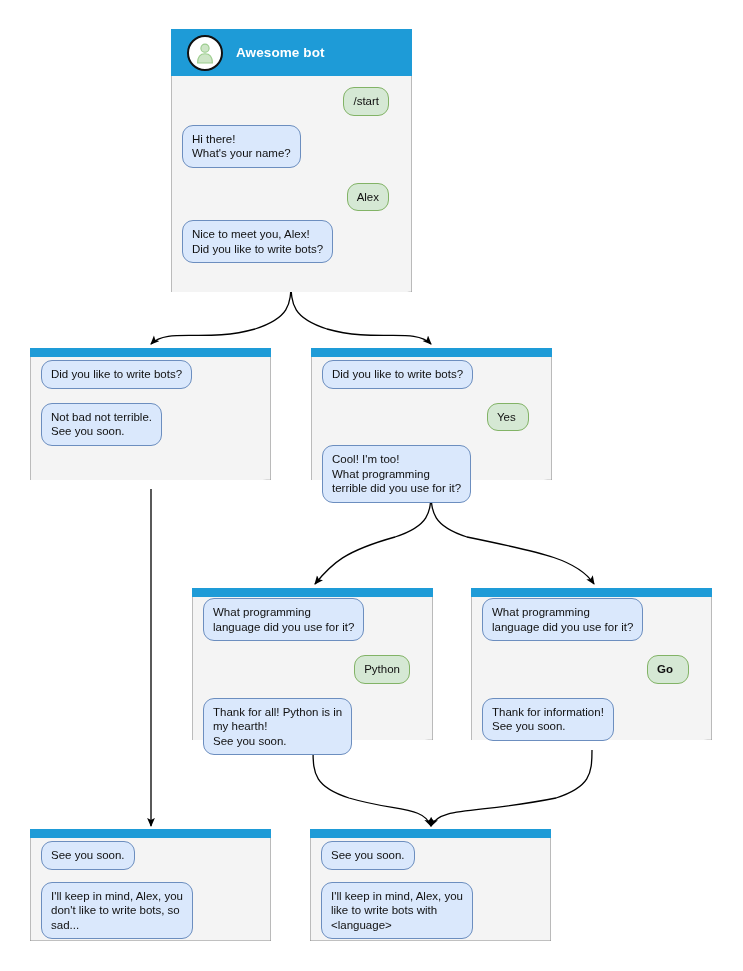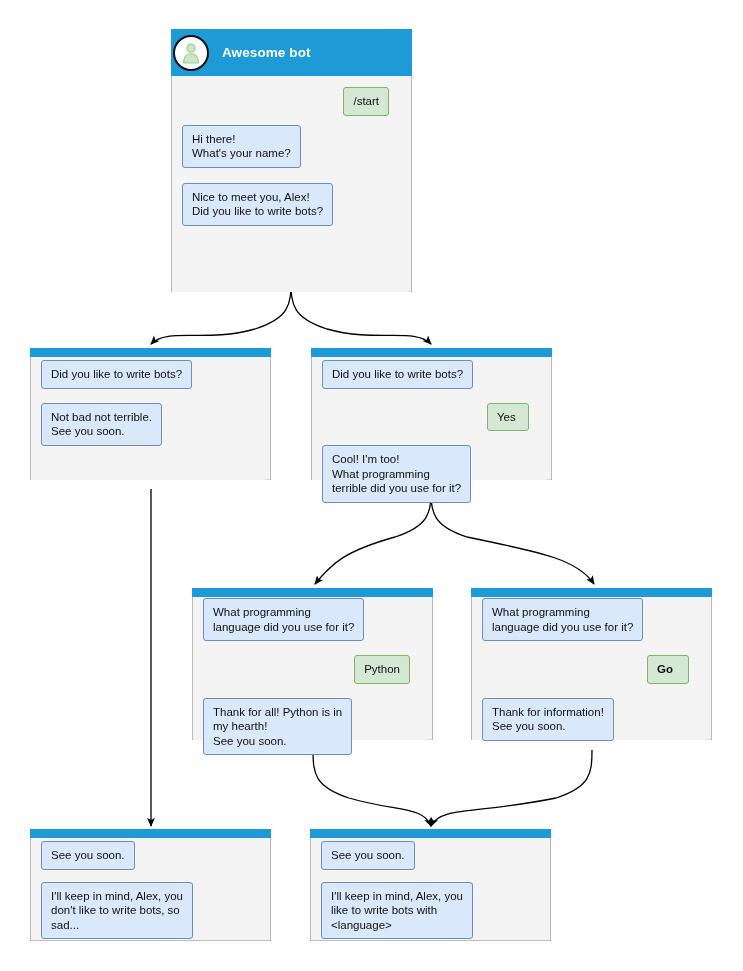--- a/index.html
+++ b/index.html
@@ -64,21 +64,21 @@
   .titlebar {
     position: absolute;
     left: 0;
     top: 0;
     height: 47px;
     width: 100%;
     background: #1e9bd7;
     display: flex;
     align-items: center;
     box-sizing: border-box;
-    padding-left: 2px;
+    padding-left: 16px;
   }
   .avatar {
     width: 36px;
     height: 36px;
     border-radius: 50%;
     background: #ffffff;
     border: 2px solid #111111;
     box-sizing: border-box;
     display: flex;
     align-items: center;
@@ -116,21 +116,21 @@
 
   .msgrow {
     display: flex;
     width: 100%;
     margin-bottom: 9px;
   }
   .msgrow.bot  { justify-content: flex-start; }
   .msgrow.user { justify-content: flex-end; }
 
   .bubble {
-    border-radius: 3px;
+    border-radius: 11px;
     padding: 6px 9px 6px 9px;
     font-size: 11.5px;
     line-height: 14.5px;
     color: #101010;
     box-sizing: border-box;
     white-space: pre-line;
     max-width: 205px;
   }
   .bubble.bot {
     background: #dae8fc;
@@ -187,20 +187,23 @@
         <div class="bot-title">Awesome bot</div>
       </div>
       <div class="chat" style="top:58px;">
         <div class="msgrow user">
           <div class="bubble user">/start</div>
         </div>
         <div class="msgrow bot" style="margin-bottom:15px;">
           <div class="bubble bot">Hi there!
 What's your name?</div>
         </div>
+        <div class="msgrow user">
+          <div class="bubble user">Alex</div>
+        </div>
         <div class="msgrow bot">
           <div class="bubble bot">Nice to meet you, Alex!
 Did you like to write bots?</div>
         </div>
       </div>
     </div>
   </div>
 
   <div class="node" id="node-no" style="left:30px; top:348px; width:241px; height:132px;">
     <svg class="node-shape" viewBox="0 0 241 132" preserveAspectRatio="none">

